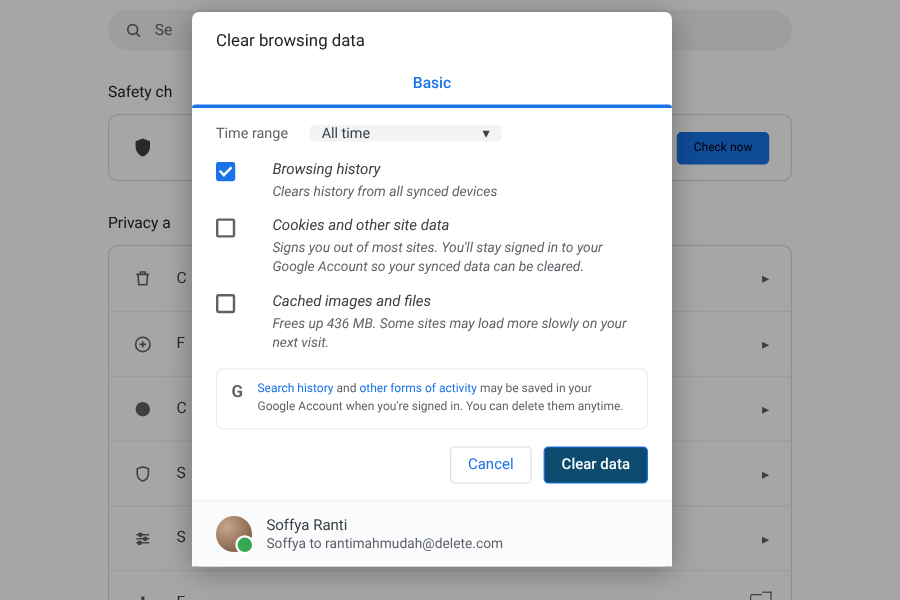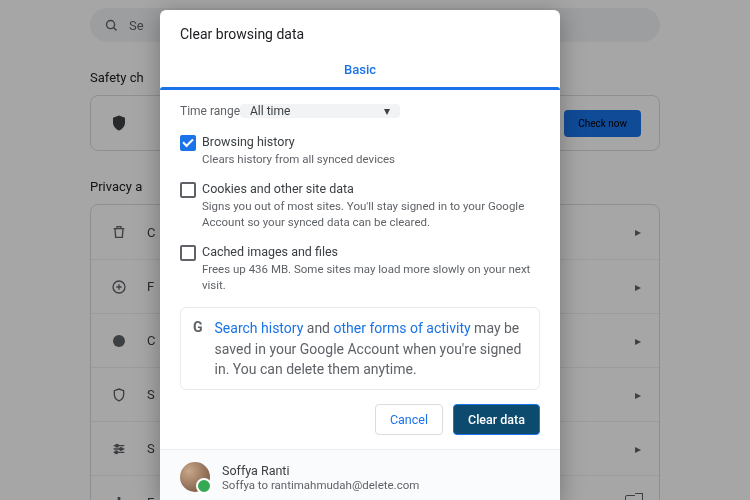--- a/index.html
+++ b/index.html
@@ -18,31 +18,31 @@
   .checknow { background: #1a73e8; color: #000000; border: none; border-radius: 4px; font-size: 10px; padding: 8px 14px; font-weight: 400; }
 
   
   .dialog { position: absolute; left: 160px; top: 10px; width: 400px; background: #fff; border-radius: 6px; box-shadow: 0 4px 24px rgba(0,0,0,0.3); display: flex; flex-direction: column; }
   .dlg-title { font-size: 14px; color: #202124; padding: 16px 20px 10px; }
   .tabs { display: flex; border-bottom: 1px solid #dadce0; gap: 40px; }
   .tab { flex: 1; text-align: center; font-size: 13px; padding: 10px 0 12px; color: #5f6368; cursor: pointer; position: relative; }
   .tab.active { color: #1a73e8; font-weight: 500; }
   .tab.active::after { content:""; position:absolute; left:0; right:0; bottom:-1px; height:3px; background:#1a73e8; border-radius: 3px 3px 0 0; }
   .dlg-body { padding: 14px 20px 0; }
-  .timerange { display:flex; align-items:center; font-size: 12px; color:#5f6368; margin-bottom: 16px; }
+  .timerange { display:flex; align-items:center; gap: 18px; font-size: 12px; color:#5f6368; margin-bottom: 16px; }
   .select { flex:0 0 160px; height:14px; background:#f1f3f4; border-radius:4px; display:flex; align-items:center; justify-content:space-between; padding:0 10px; font-size:12px; color:#3c4043; cursor:pointer; }
-  .opt { display:flex; gap: 6px; margin-bottom: 14px; }
+  .opt { display:flex; gap: 31px; margin-bottom: 14px; font-style: italic; }
   .chk { flex: 0 0 16px; height:16px; margin-top:1px; border:2px solid #5f6368; border-radius:2px; display:flex; align-items:center; justify-content:center; cursor:pointer; }
   .chk.checked { background:#1a73e8; border-color:#1a73e8; }
   .chk.checked::after { content:""; width:4px; height:8px; border:solid #fff; border-width:0 2px 2px 0; transform: rotate(45deg) translate(-1px,-1px); }
   .opt-title { font-size: 12.5px; color:#3c4043; margin-bottom: 2px; }
   .opt-desc { font-size: 11.5px; color:#5f6368; line-height: 1.4; }
   .notice { margin: 6px 0 14px; border:1px solid #e8eaed; border-radius: 6px; padding: 10px 12px; display:flex; gap:12px; align-items:flex-start; }
   .notice .g { font-weight:700; font-size:14px; color:#5f6368; margin-top:1px; }
-  .notice-text { font-size: 14px; color:#5f6368; line-height:1.45; }
+  .notice-text { font-size: 10px; color:#5f6368; line-height:1.45; }
   .notice-text .lnk { color:#1a73e8; cursor:pointer; }
   .actions { display:flex; justify-content:flex-end; gap:10px; padding: 0 20px 14px; }
   .btn { font-size:12.5px; padding: 7px 14px; border-radius:4px; cursor:pointer; }
   .btn.outline { background:#fff; border:1px solid #dadce0; color:#1a73e8; }
   .btn.primary { background:#0c4a6e; border:1px solid #1a73e8; color:#fff; font-weight:500; }
   .account { border-top:1px solid #eee; padding: 12px 20px; display:flex; gap:12px; align-items:center; background:#fafbfc; }
   .avatar { width:30px; height:30px; border-radius:50%; background: radial-gradient(circle at 30% 30%, #c9a78a, #6b4a35); position:relative; }
   .avatar::after { content:""; position:absolute; right:-2px; bottom:-2px; width:12px; height:12px; border-radius:50%; background:#34a853; border:2px solid #fff; }
   .acc-name { font-size:12.5px; color:#3c4043; }
   .acc-email { font-size:11.5px; color:#5f6368; }

